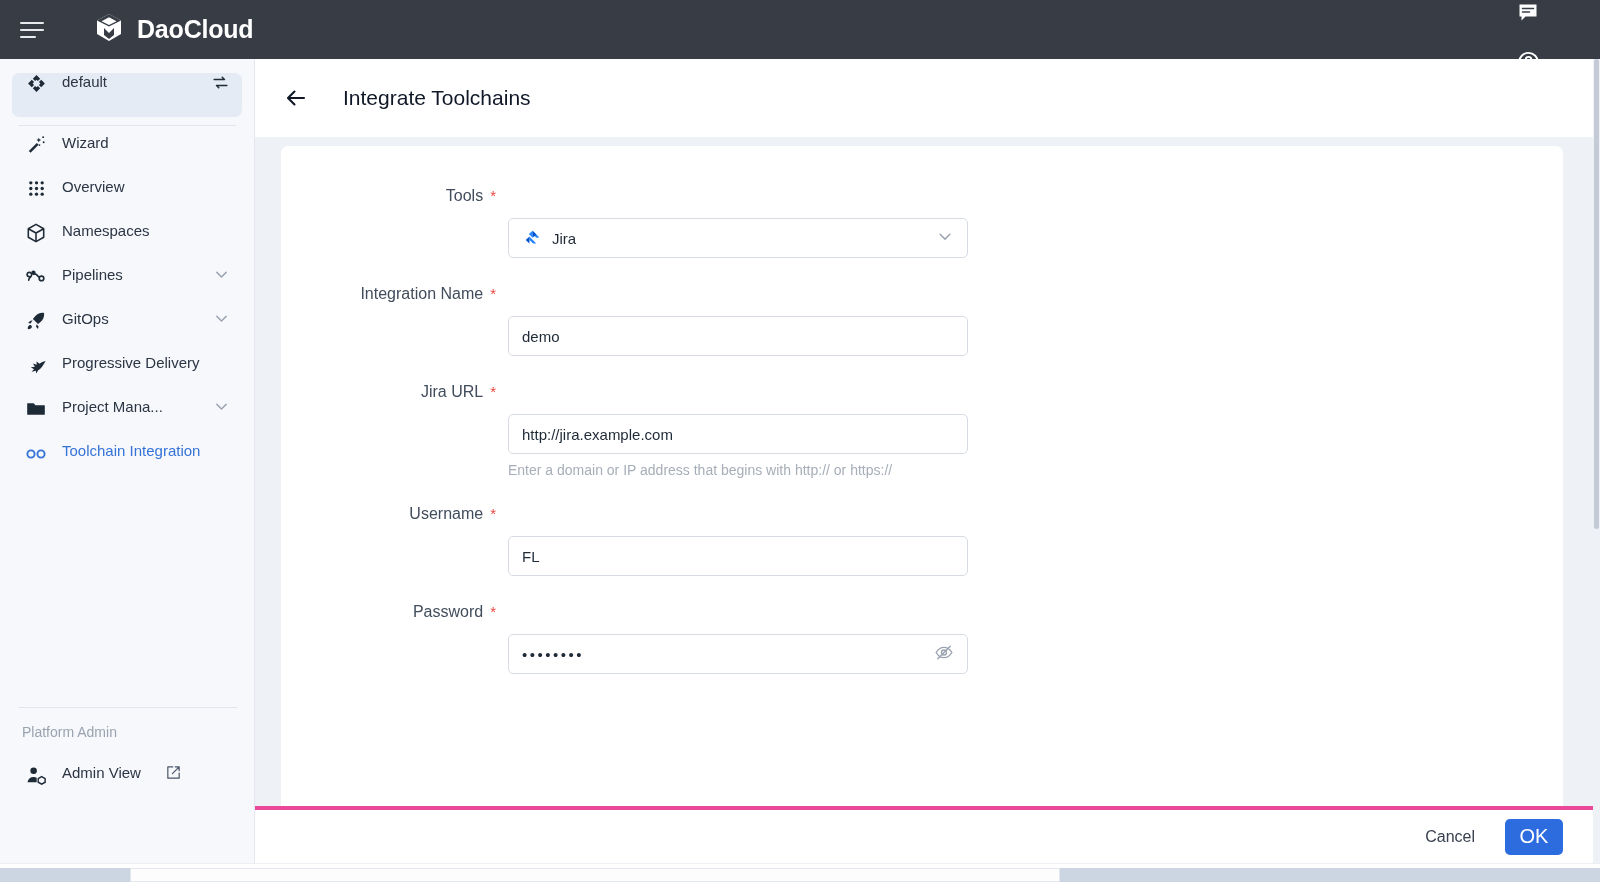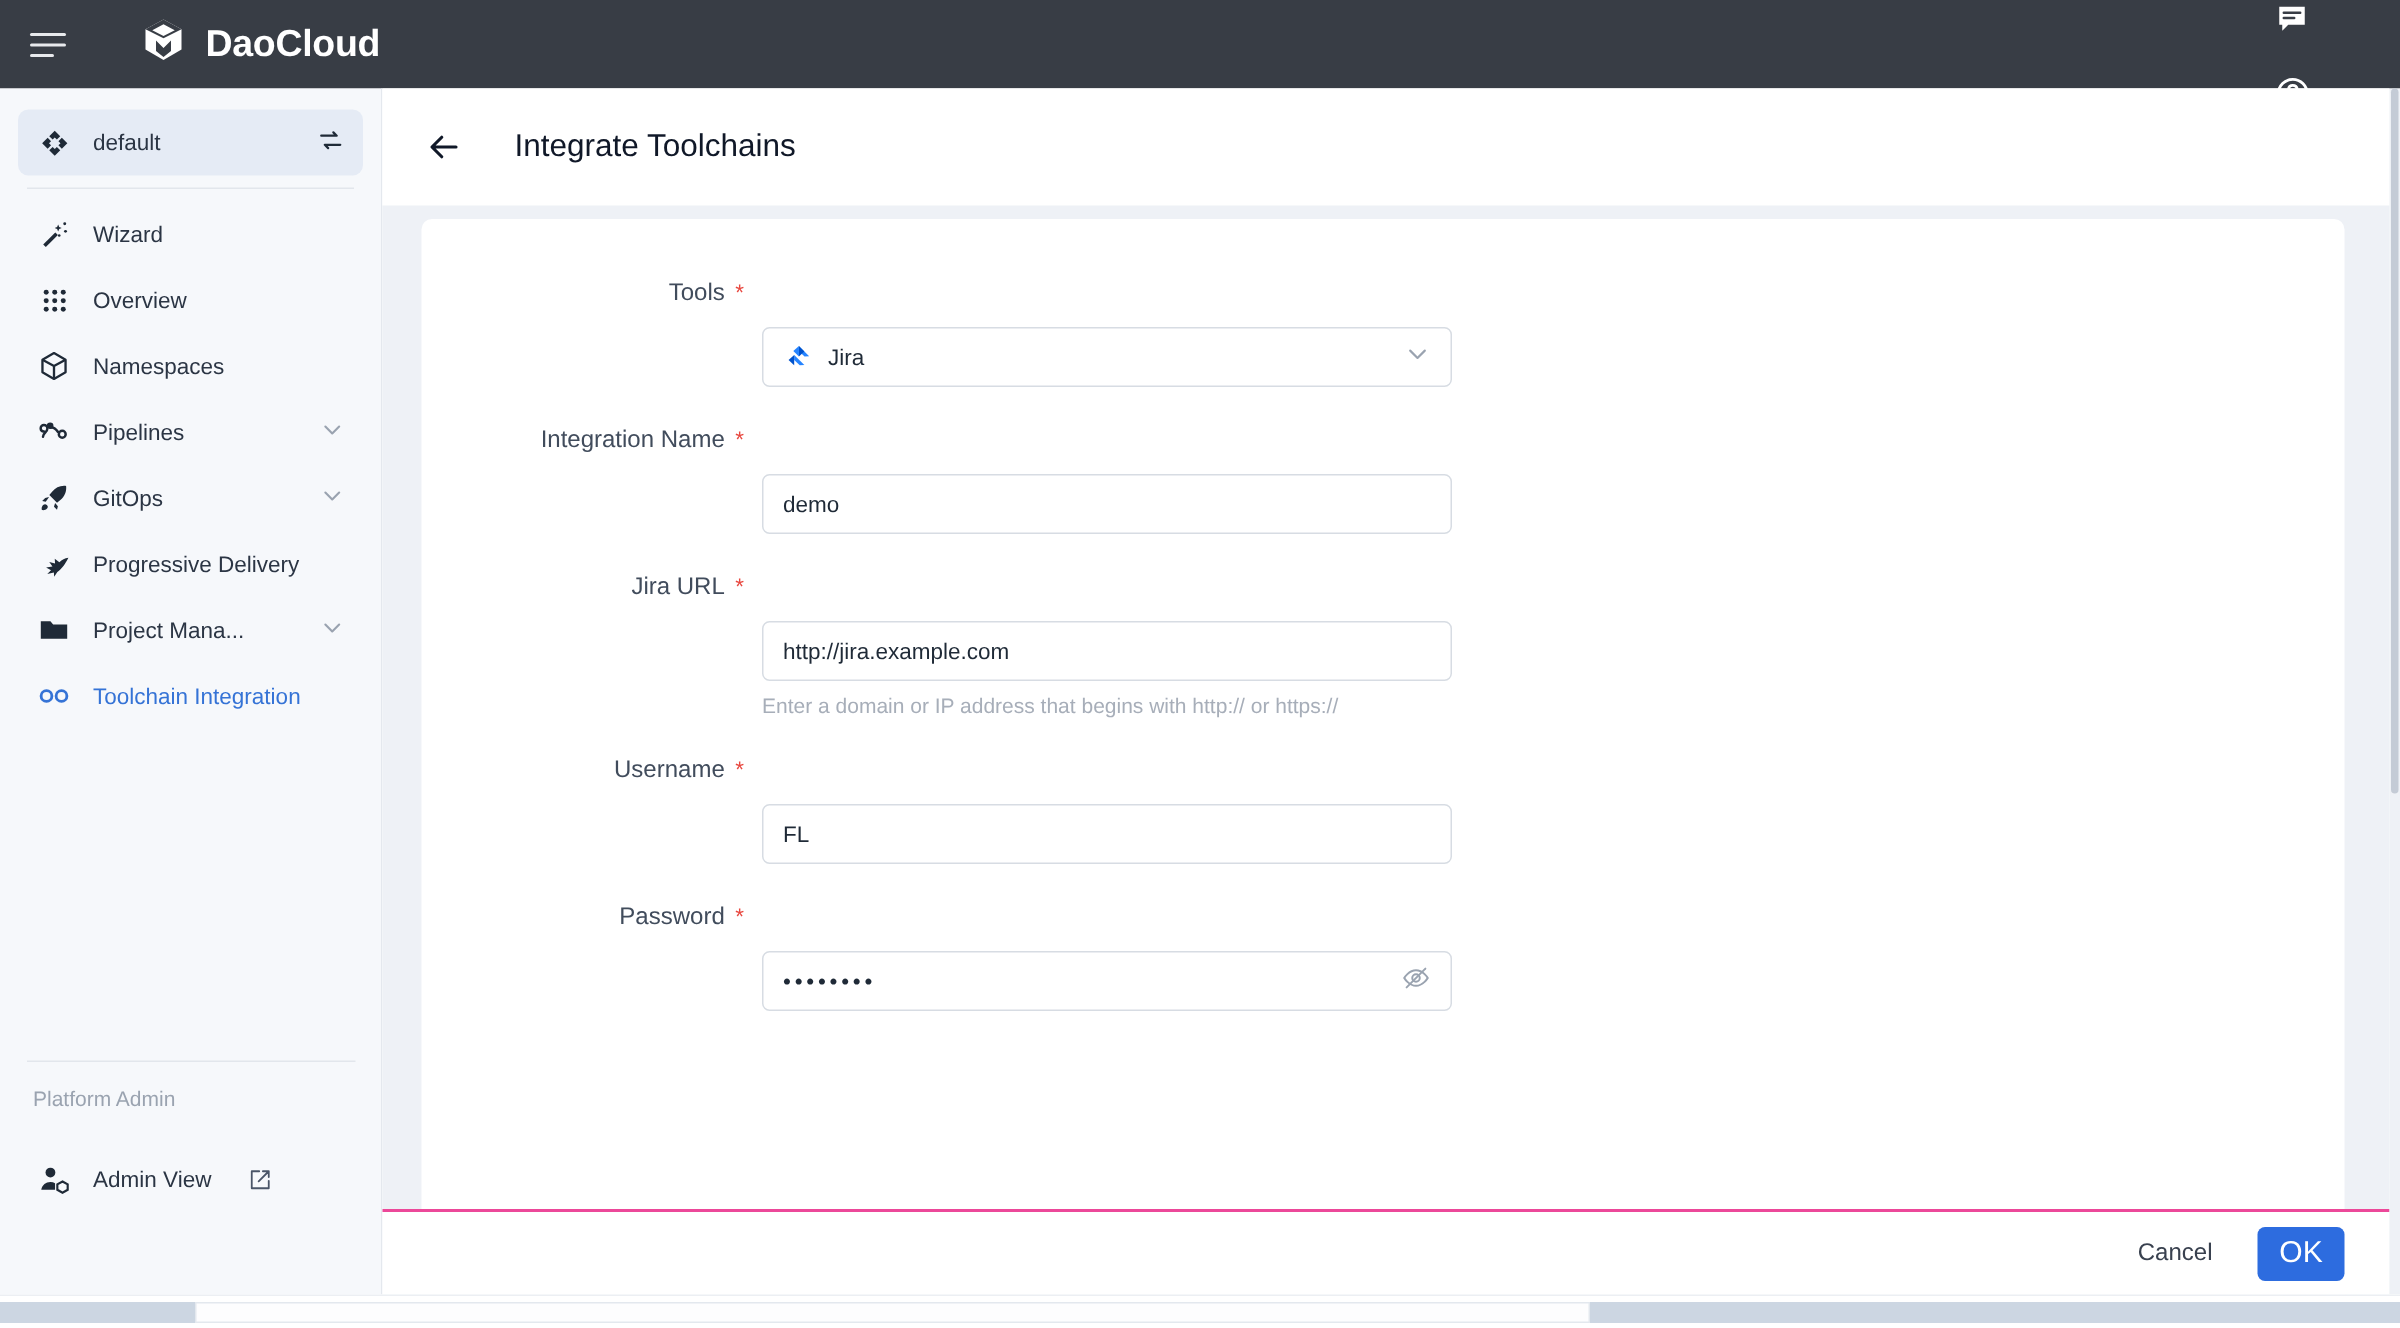--- a/index.html
+++ b/index.html
@@ -30,21 +30,21 @@
 
   
   .sidebar {
     position:absolute; left:0; top:59px; width:255px; height:804px;
     background:#f6f8fb; border-right:1px solid #e4e8ee;
   }
   .wb-head { display:flex; align-items:center; gap:14px; padding: 22px 0 0 22px; }
   .wb-title { font-size:19px; color:#1f2a37; font-weight:600; }
   .nav { margin-top: 14px; }
   .nav-item {
-    display:flex; align-items:center; height:44px; margin:0 12px; padding:0 12px;
+    display:flex; align-items:flex-start; height:44px; margin:0 12px; padding:0 12px;
     border-radius:7px; cursor:pointer; color:#2b3544; font-size:15px; gap:14px;
   }
   .nav-item .lbl { flex:1; white-space:nowrap; }
   .nav-item.active-box { background:#e5ebf5; }
   .nav-item.active-link { color:#3573d6; }
   .nav-item.active-link .lbl { color:#3573d6; }
   .nav-ico { width:24px; display:flex; align-items:center; justify-content:center; flex:0 0 24px; }
   .divider { height:1px; background:#e2e6ec; margin:8px 18px; }
   .section-label { padding: 0 0 0 22px; font-size:14px; color:#9aa3b0; height: 32px; display:flex; align-items:center; }
   .chev { color:#9aa3b0; }
@@ -75,21 +75,21 @@
   .field .jira-ico { margin-right:11px; display:flex; align-items:center; }
   .field .sel-chev { position:absolute; right:13px; top:50%; transform:translateY(-50%); }
   .field .eye { position:absolute; right:13px; top:50%; transform:translateY(-50%); cursor:pointer; }
   .dots { letter-spacing:2.5px; font-size:15px; color:#1f2a37; }
   .helper { font-size:14px; color:#a7aeb9; margin-top: 8px; white-space:nowrap; }
   .helper.wide { width: 900px; }
 
   
   .footer {
     position:absolute; left:255px; top:806px; width:1338px; height:57px;
-    background:#ffffff; border-top:2px solid #ec4899;
+    background:#ffffff; border-top:4px solid #ec4899;
     display:flex; align-items:center; justify-content:flex-end; gap:18px; padding-right:30px;
   }
   .btn-cancel { font-size:16px; color:#39414f; cursor:pointer; padding:8px 12px; }
   .btn-ok {
     background:#2d6cdf; color:#fff; font-size:20px; border:none; border-radius:5px;
     width:58px; height:36px; cursor:pointer; font-family:"Liberation Sans",sans-serif;
   }
 
   
   .vscroll { position:absolute; right:0; top:59px; width:7px; height:804px; background:#eef1f6; }

